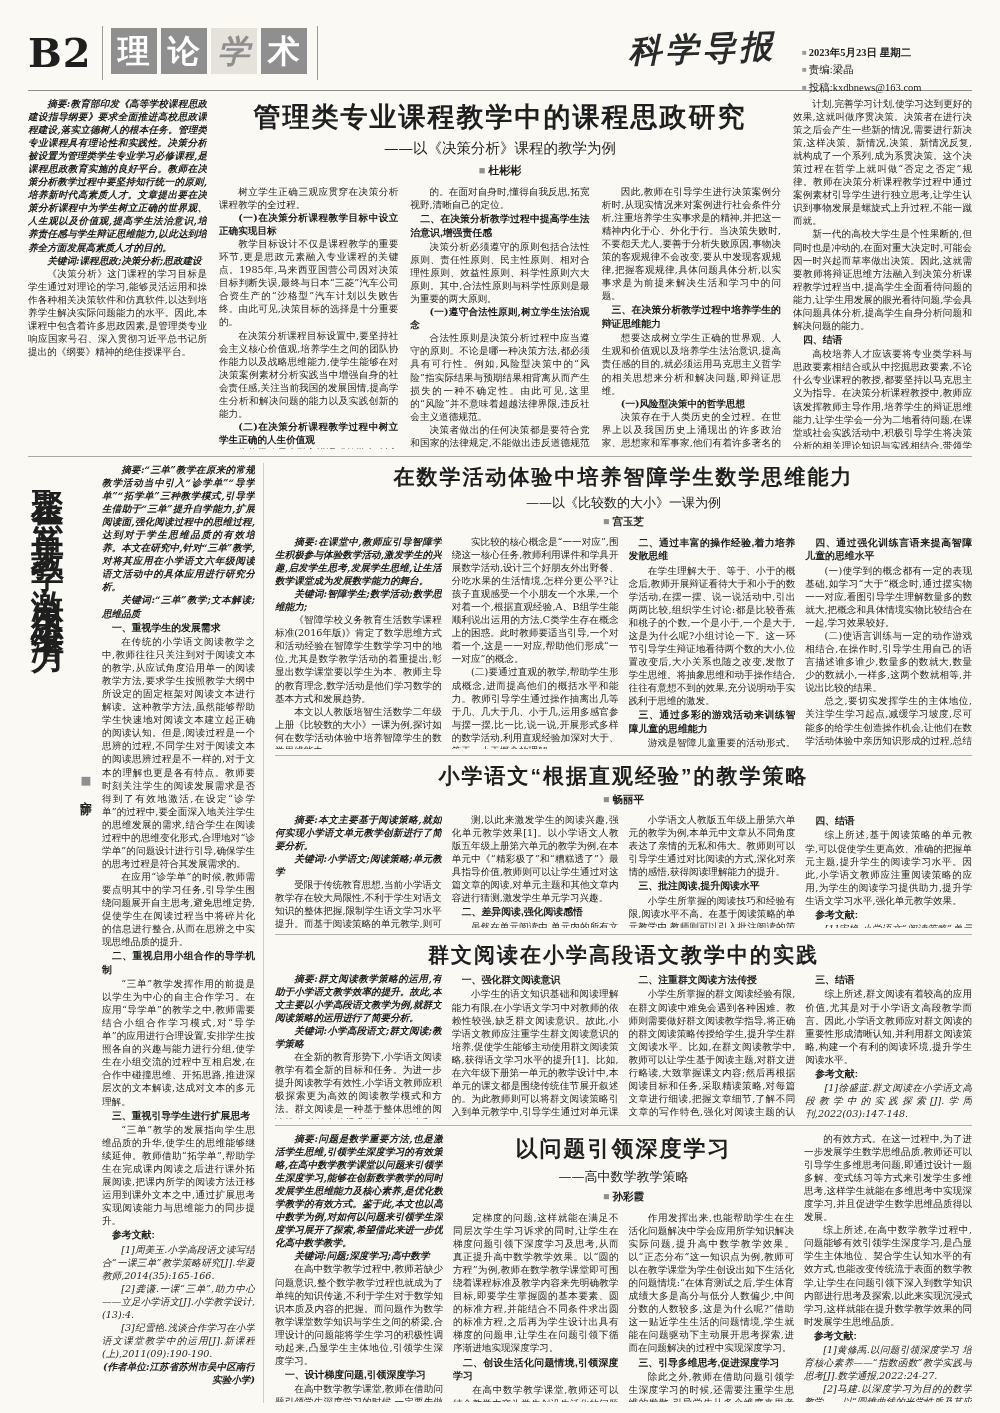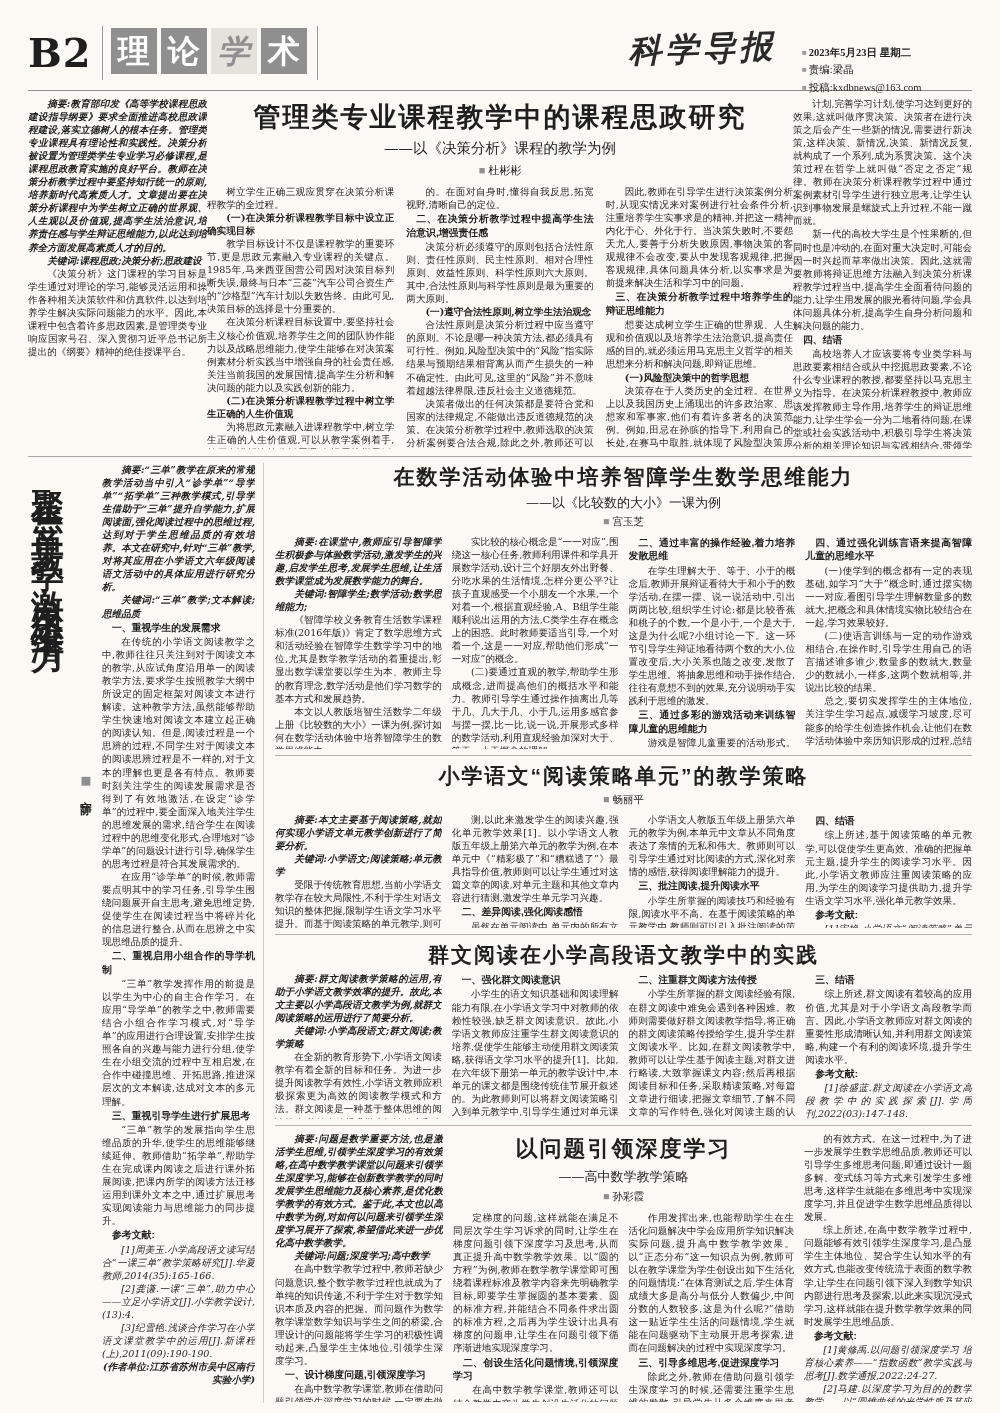--- a/index.html
+++ b/index.html
@@ -29,26 +29,26 @@
   .p{text-indent:2em;}
   .abs{text-indent:2em;font-weight:600;font-style:italic;}
   .kw{text-indent:2em;font-weight:bold;font-style:italic;}
   .h{text-indent:1em;font-weight:bold;font-family:"Liberation Sans",sans-serif;font-size:9.9px;margin:1px 0;}
   .hi{text-indent:2em;font-weight:bold;}
   .ref{text-indent:2em;font-style:italic;}
   .unit{text-align:right;font-weight:bold;font-style:italic;}
 
   .t-main{font-family:"Liberation Sans",sans-serif;font-weight:bold;text-align:center;letter-spacing:2px;}
   .t-sub{text-align:center;}
-  .t-auth{text-align:center;font-weight:normal;font-family:"Liberation Sans",sans-serif;}
+  .t-auth{text-align:center;font-weight:bold;font-family:"Liberation Sans",sans-serif;}
   .mark{color:#8f8f8f;}
 
   
   .a1{height:352px;overflow:hidden;margin-top:2px;}
-  .a1row{display:flex;gap:0;}
+  .a1row{display:flex;gap:12px;}
   .a1col{width:179px;flex:0 0 179px;}
   .a1center{flex:1;}
   .a1 .t-main{font-size:27px;margin:2px 0 4px;}
   .a1 .t-sub{font-size:14.5px;margin-bottom:5px;}
   .a1 .t-auth{font-size:11px;margin-bottom:7px;}
   .threecols{display:flex;gap:12px;}
   .threecols .col{flex:1;}
 
   .fullsep{border:none;border-top:1px solid #a8a8a8;margin:7px 0 6px;}
 
@@ -222,21 +222,21 @@
             <p class="p">(二)使语言训练与一定的动作游戏相结合,在操作时,引导学生用自己的语言描述谁多谁少,数量多的数就大,数量少的数就小,一样多,这两个数就相等,并说出比较的结果。</p>
             <p class="p">总之,要切实发挥学生的主体地位,关注学生学习起点,减缓学习坡度,尽可能多的给学生创造操作机会,让他们在数学活动体验中亲历知识形成的过程,总结数学规律,发展数学思维,任重而道远!</p>
 
           </div>
         </div>
       </section>
 
       <hr class="sep">
 
       <section class="a4 art t2">
-        <div class="t-main">小学语文“阅读策略单元”的教学策略</div>
+        <div class="t-main">小学语文“根据直观经验”的教学策略</div>
         <div class="t-auth"><span class="mark">■</span> <span>畅丽平</span></div>
         <div class="fourcols">
           <div class="col">
             <p class="abs">摘要:本文主要基于阅读策略,就如何实现小学语文单元教学创新进行了简要分析。</p>
             <p class="kw">关键词:小学语文;阅读策略;单元教学</p>
             <p class="p">受限于传统教育思想,当前小学语文教学存在较大局限性,不利于学生对语文知识的整体把握,限制学生语文学习水平提升。而基于阅读策略的单元教学,则可以促使学生在高效掌握单元知识的同时,获得学习能力的提升。因而小学语文教师应加强相关研究和探索,实现对单元教学的创新。</p>
 
           </div>
           <div class="col">
             <p class="p">测,以此来激发学生的阅读兴趣,强化单元教学效果[1]。以小学语文人教版五年级上册第六单元的教学为例,在本单元中《“精彩极了”和“糟糕透了”》最具指导价值,教师则可以让学生通过对这篇文章的阅读,对单元主题和其他文章内容进行猜测,激发学生单元学习兴趣。</p>

